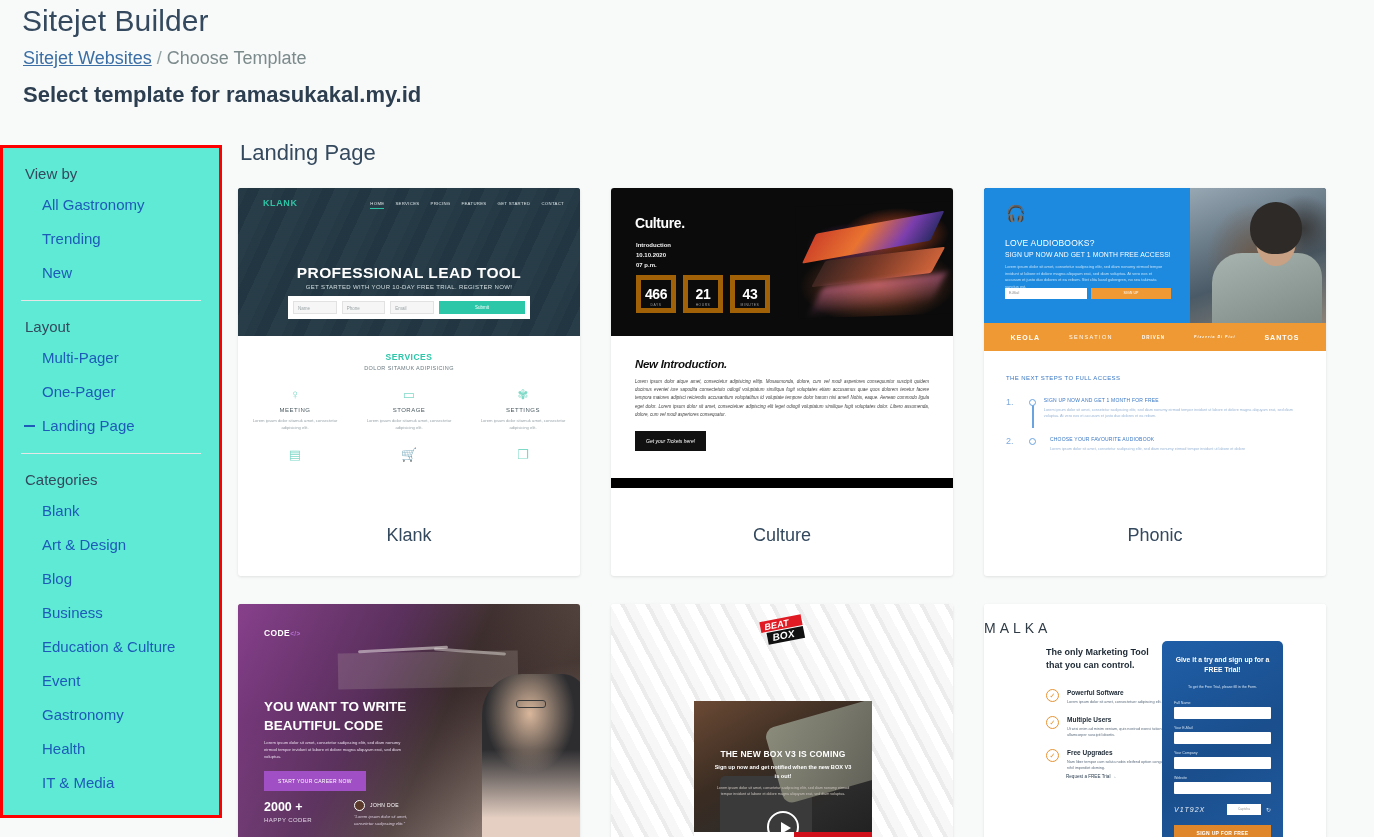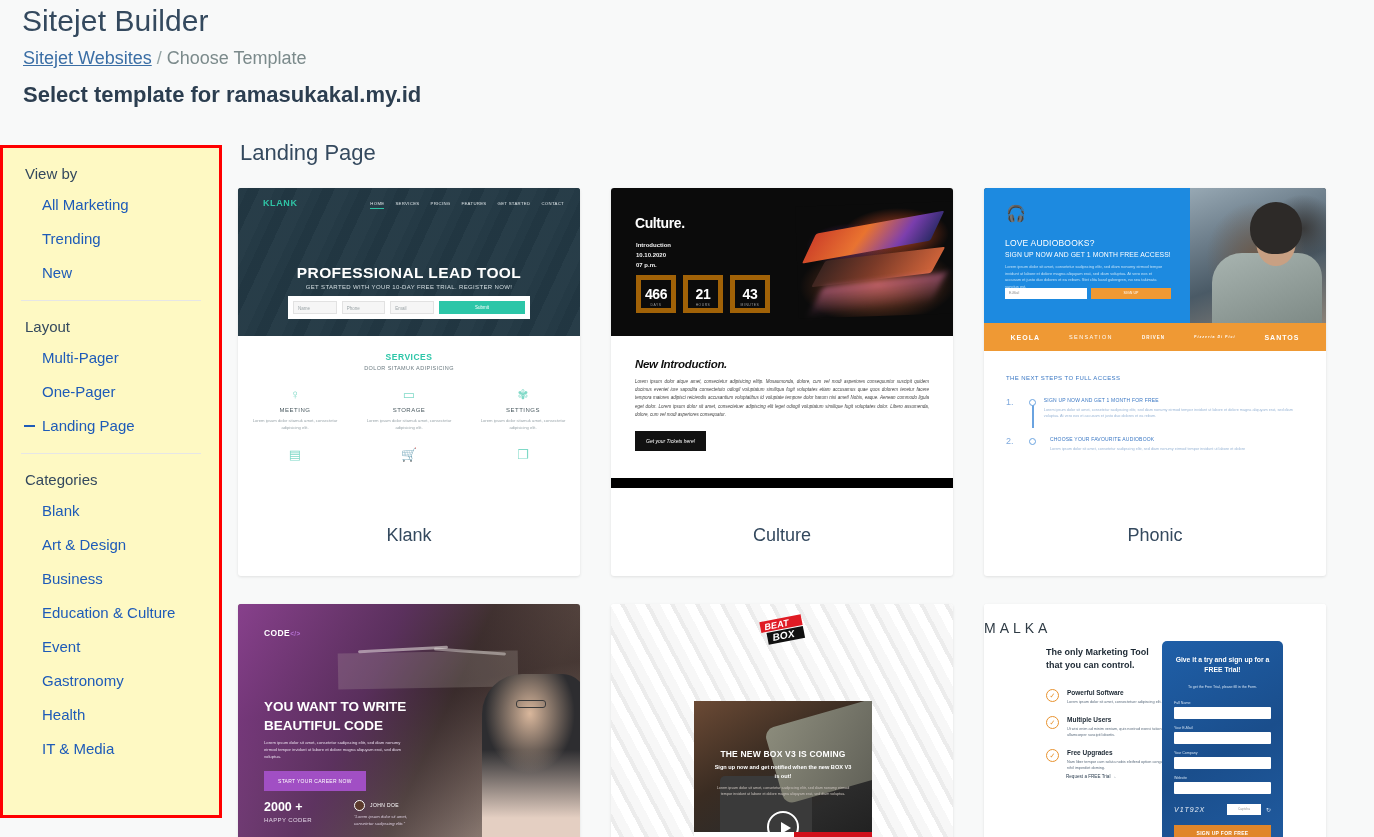--- a/index.html
+++ b/index.html
@@ -26,21 +26,21 @@
   .breadcrumb .sep { color: #95a5a6; }
   .page-title {
     position: absolute; left: 23px; top: 82px;
     font-size: 22px; font-weight: bold; color: #2c3e50;
   }
 
   
   .sidebar {
     position: absolute; left: 0; top: 145px;
     width: 222px; height: 673px;
-    background: #fef9c3;
+    background: #5eead4;
     border: 3px solid #ff0000;
     padding: 0;
     overflow: hidden;
   }
   .sb-group { padding: 0 0 0 0; }
   .sb-head {
     font-size: 15px; color: #34495e;
     padding: 17px 0 6px 22px;
   }
   .sb-item {
@@ -315,36 +315,37 @@
   <div class="breadcrumb">
     <a href="#">Sitejet Websites</a>
     <span class="sep">/</span>
     <span>Choose Template</span>
   </div>
   <div class="page-title">Select template for ramasukakal.my.id</div>
 
   <div class="sidebar">
     <div class="sb-group">
       <div class="sb-head">View by</div>
-      <a class="sb-item">All Marketing</a>
+      <a class="sb-item">All Gastronomy</a>
       <a class="sb-item">Trending</a>
       <a class="sb-item">New</a>
     </div>
     <div class="sb-divider"></div>
     <div class="sb-group">
       <div class="sb-head">Layout</div>
       <a class="sb-item">Multi-Pager</a>
       <a class="sb-item">One-Pager</a>
       <a class="sb-item selected"><span class="minus"></span><span>Landing Page</span></a>
     </div>
     <div class="sb-divider"></div>
     <div class="sb-group">
       <div class="sb-head">Categories</div>
       <a class="sb-item">Blank</a>
       <a class="sb-item">Art &amp; Design</a>
+      <a class="sb-item">Blog</a>
       <a class="sb-item">Business</a>
       <a class="sb-item">Education &amp; Culture</a>
       <a class="sb-item">Event</a>
       <a class="sb-item">Gastronomy</a>
       <a class="sb-item">Health</a>
       <a class="sb-item">IT &amp; Media</a>
     </div>
   </div>
 
   <div class="main">

